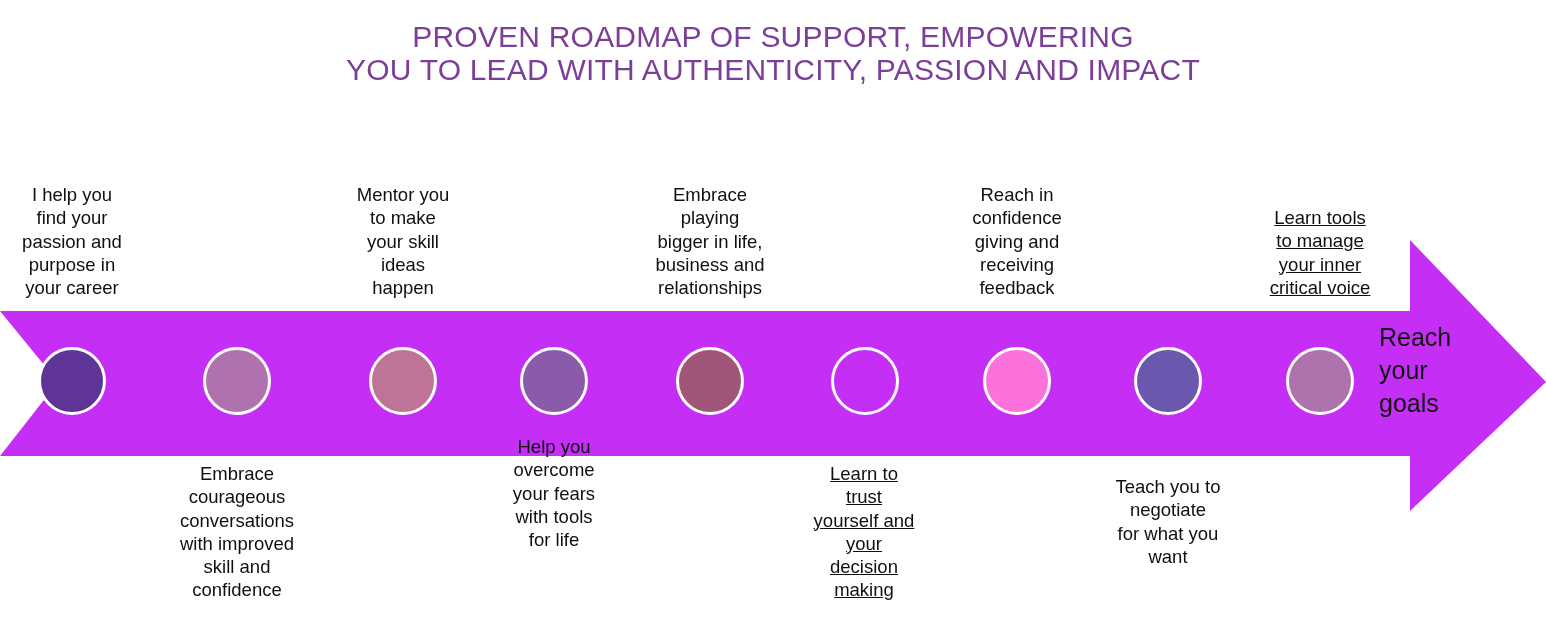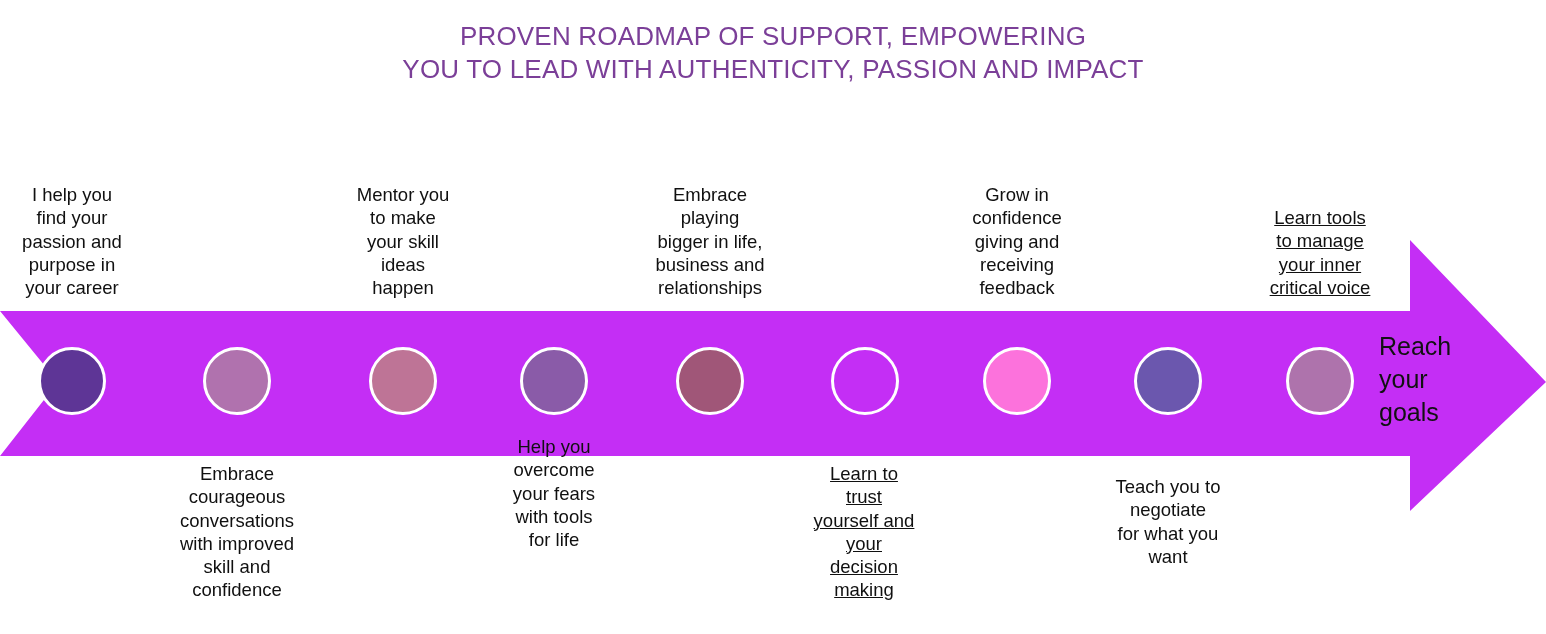--- a/index.html
+++ b/index.html
@@ -17,42 +17,42 @@
   }
 
   
   #title {
     position: absolute;
     left: 0;
     top: 20px;
     width: 1546px;
     text-align: center;
     color: #7B3F98;
-    font-size: 26px;
+    font-size: 30px;
     line-height: 33px;
     letter-spacing: 0.2px;
     font-weight: 400;
     white-space: pre-line;
   }
 
   
   #arrow-layer {
     position: absolute;
     left: 0;
     top: 0;
     width: 1546px;
     height: 634px;
     pointer-events: none;
   }
 
   
   #reach-goals {
     position: absolute;
     left: 1379px;
-    top: 330px;
+    top: 321px;
     width: 115px;
     color: #111111;
     font-size: 25px;
     line-height: 33px;
     text-align: left;
     white-space: pre-line;
   }
 
   
   .circle {
@@ -108,21 +108,21 @@
 <div class="label label-top" style="left:323px; top:183px; width:160px;">Mentor you
 to make
 your skill
 ideas
 happen</div>
 <div class="label label-top" style="left:620px; top:183px; width:180px;">Embrace
 playing
 bigger in life,
 business and
 relationships</div>
-<div class="label label-top" style="left:937px; top:183px; width:160px;">Grow in
+<div class="label label-top" style="left:937px; top:183px; width:160px;">Reach in
 confidence
 giving and
 receiving
 feedback</div>
 <div class="label label-top" style="left:1237px;top:206px; width:166px;text-decoration:underline;">Learn tools
 to manage
 your inner
 critical voice</div>
 
 <div class="label label-bottom" style="left:147px; top:462px; width:180px;">Embrace

